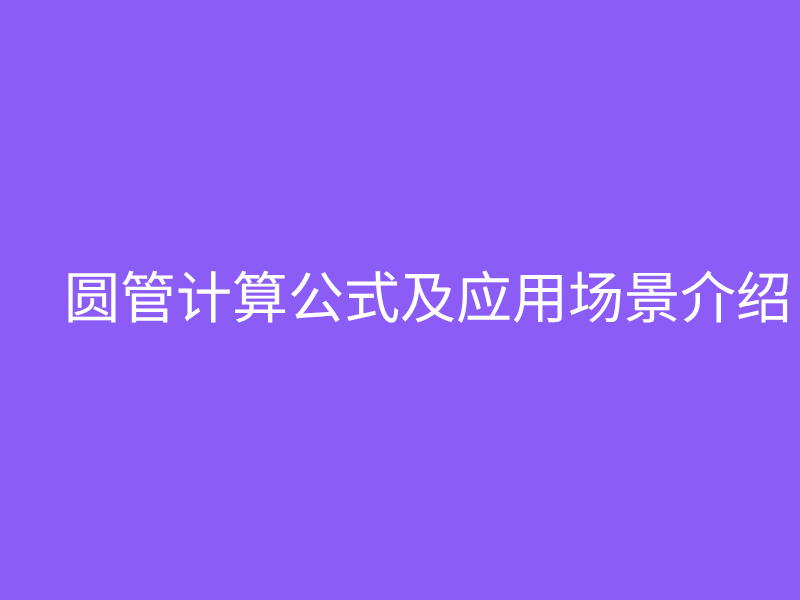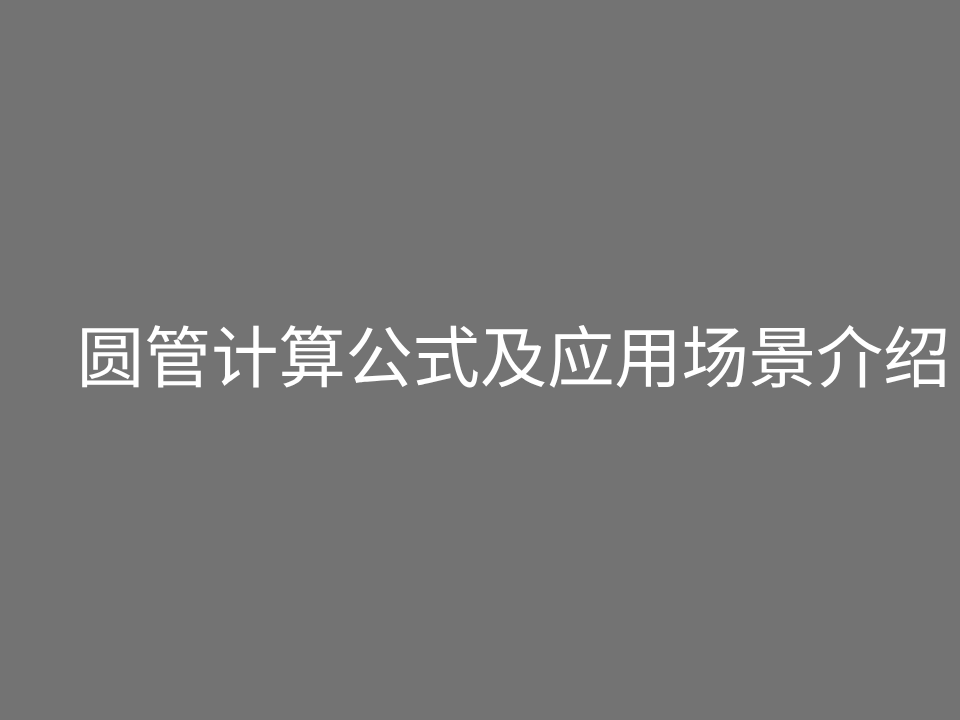--- a/index.html
+++ b/index.html
@@ -48,19 +48,19 @@
     letter-spacing: 0px;
     color: #ffffff;
     white-space: nowrap;
     text-rendering: geometricPrecision;
     -webkit-font-smoothing: antialiased;
   }
 </style>
 </head>
 <body style="background-color: rgb(30, 32, 184);">
 
-<div class="slide" style="background-color: #737373;">
+<div class="slide" style="background-color: #8b5cf6;">
 
   <div class="title-block">
     <h1 class="slide-title" style="color: rgb(255, 255, 255);">圆管计算公式及应用场景介绍</h1>
   </div>
 
 </div>
 
 </body></html>

